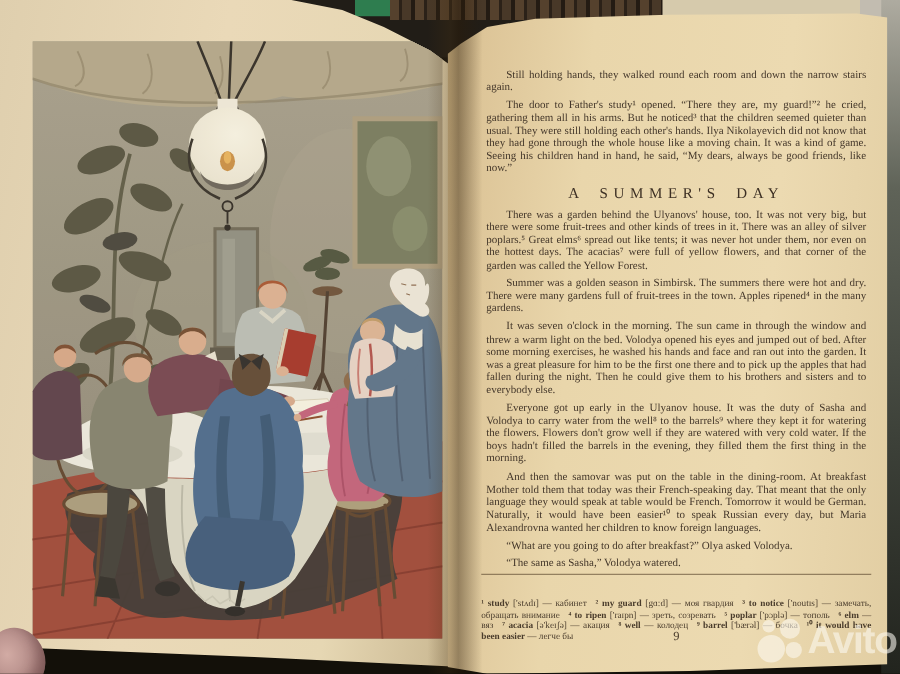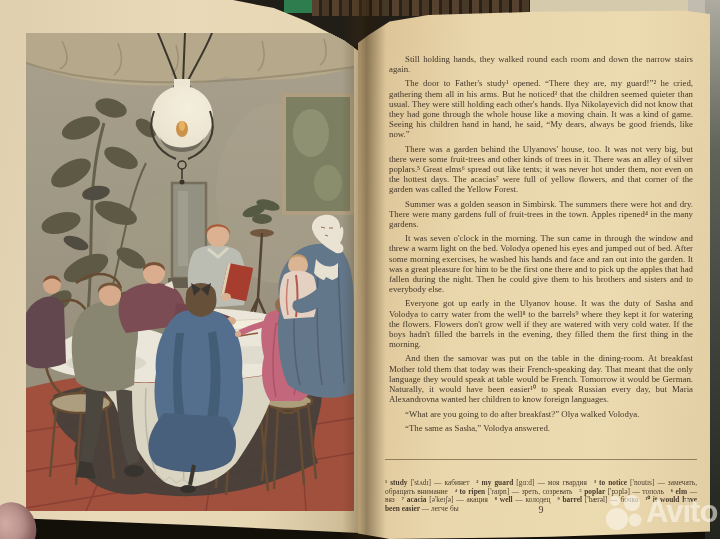--- a/index.html
+++ b/index.html
@@ -290,27 +290,28 @@
 
         <rect x="0" y="0" width="328" height="478" fill="#d8c49a" opacity="0.08"></rect>
       </svg>
     </div>
   </div>
 
   <div class="right-page">
     <div class="text-col">
         <p class="para">Still holding hands, they walked round each room and down the narrow stairs again.</p>
         <p class="para">The door to Father's study¹ opened. “There they are, my guard!”² he cried, gathering them all in his arms. But he noticed³ that the children seemed quieter than usual. They were still holding each other's hands. Ilya Nikolayevich did not know that they had gone through the whole house like a moving chain. It was a kind of game. Seeing his children hand in hand, he said, “My dears, always be good friends, like now.”</p>
+        <h2 class="heading">A SUMMER'S DAY</h2>
         <p class="para">There was a garden behind the Ulyanovs' house, too. It was not very big, but there were some fruit-trees and other kinds of trees in it. There was an alley of silver poplars.⁵ Great elms⁶ spread out like tents; it was never hot under them, nor even on the hottest days. The acacias⁷ were full of yellow flowers, and that corner of the garden was called the Yellow Forest.</p>
         <p class="para">Summer was a golden season in Simbirsk. The summers there were hot and dry. There were many gardens full of fruit-trees in the town. Apples ripened⁴ in the many gardens.</p>
         <p class="para">It was seven o'clock in the morning. The sun came in through the window and threw a warm light on the bed. Volodya opened his eyes and jumped out of bed. After some morning exercises, he washed his hands and face and ran out into the garden. It was a great pleasure for him to be the first one there and to pick up the apples that had fallen during the night. Then he could give them to his brothers and sisters and to everybody else.</p>
         <p class="para">Everyone got up early in the Ulyanov house. It was the duty of Sasha and Volodya to carry water from the well⁸ to the barrels⁹ where they kept it for watering the flowers. Flowers don't grow well if they are watered with very cold water. If the boys hadn't filled the barrels in the evening, they filled them the first thing in the morning.</p>
         <p class="para">And then the samovar was put on the table in the dining-room. At breakfast Mother told them that today was their French-speaking day. That meant that the only language they would speak at table would be French. Tomorrow it would be German. Naturally, it would have been easier¹⁰ to speak Russian every day, but Maria Alexandrovna wanted her children to know foreign languages.</p>
-        <p class="para">“What are you going to do after breakfast?” Olya walked Volodya.</p>
-        <p class="para">“The same as Sasha,” Volodya answered.</p>
+        <p class="para">“What are you going to do after breakfast?” Olya asked Volodya.</p>
+        <p class="para">“The same as Sasha,” Volodya watered.</p>
       </div>
     <div class="footnotes">
       <span><span class="fn-item"><b>¹ study </b>['stʌdɪ] — кабинет</span><span class="fn-item"><b>² my guard </b>[gɑ:d] — моя гвардия</span><span class="fn-item"><b>³ to notice </b>['noutɪs] — замечать, обращать внимание</span><span class="fn-item"><b>⁴ to ripen </b>['raɪpn] — зреть, созревать</span><span class="fn-item"><b>⁵ poplar </b>['pɔplə] — тополь</span><span class="fn-item"><b>⁶ elm </b>— вяз</span><span class="fn-item"><b>⁷ acacia </b>[ə'keɪʃə] — акация</span><span class="fn-item"><b>⁸ well </b>— колодец</span><span class="fn-item"><b>⁹ barrel </b>['bærəl] — бочка</span><span class="fn-item"><b>¹⁰ it would have been easier </b>— легче бы</span></span>
     </div>
     <div class="page-num">9</div>
   </div>
 
   <div class="gutter"></div>
   <div class="finger"></div>
 

